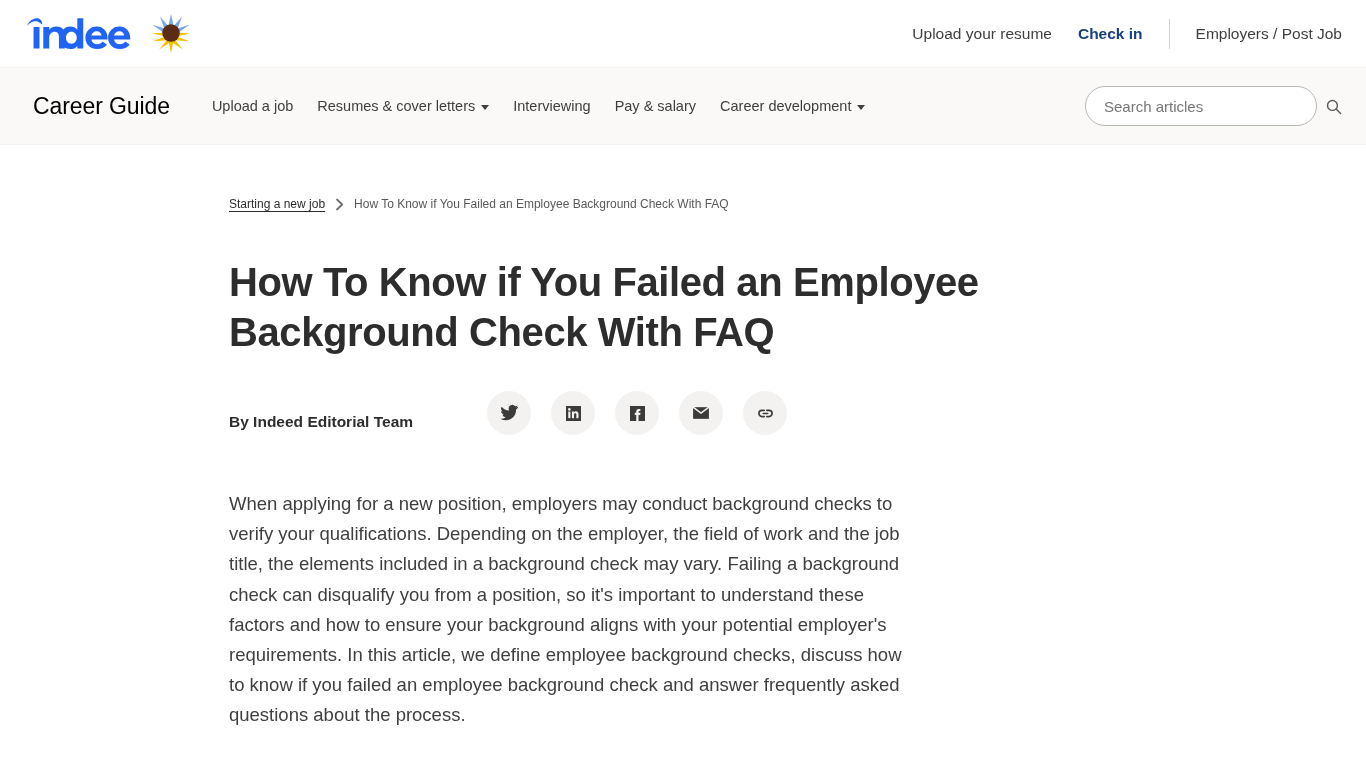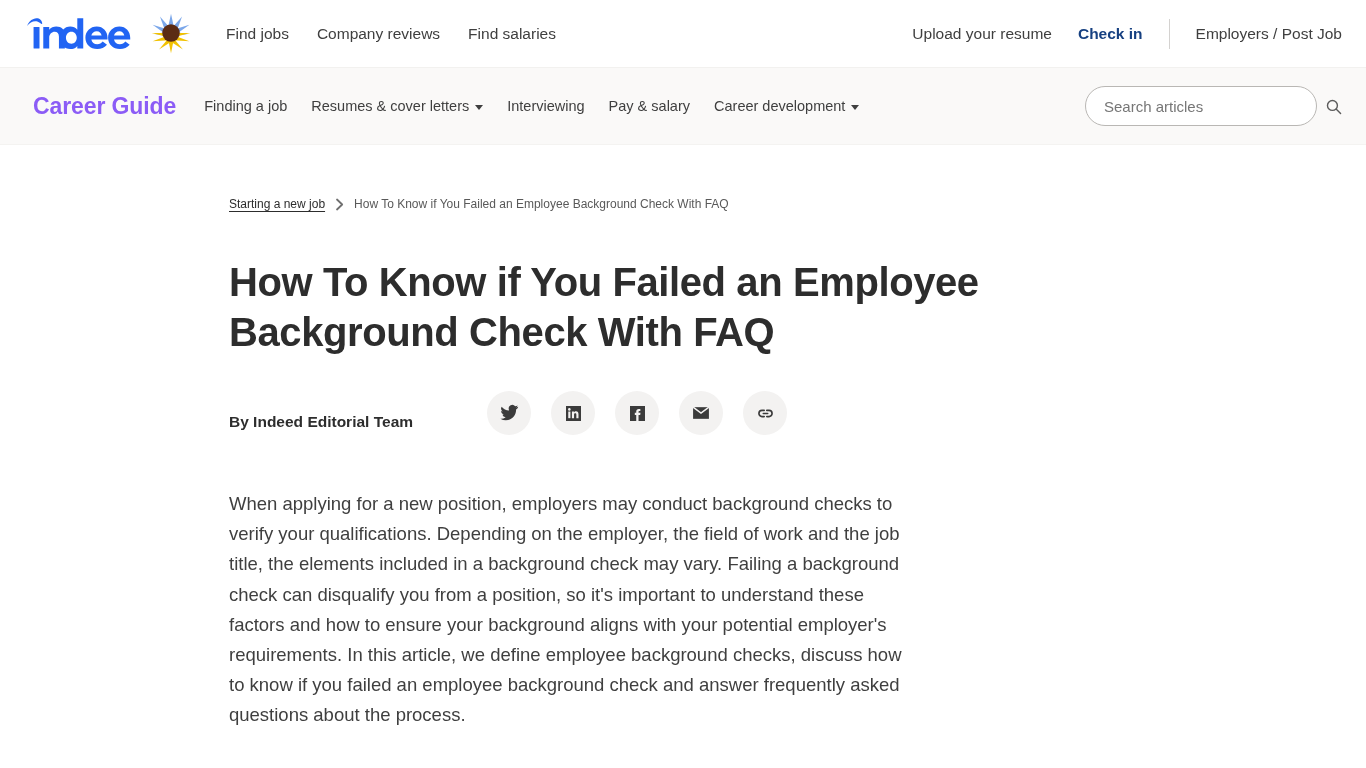--- a/index.html
+++ b/index.html
@@ -81,25 +81,25 @@
     height: 77px;
     width: 100%;
     background: #faf9f8;
     display: flex;
     align-items: center;
     padding: 0 24px 0 33px;
     border-bottom: 1px solid #f4f3f1;
   }
   .guide-title {
     font-size: 23px;
-    color: #8b5cf6;
-    font-weight: 700;
+    color: #000000;
+    font-weight: 400;
     letter-spacing: -0.1px;
     white-space: nowrap;
-    margin-right: 28px;
+    margin-right: 42px;
   }
   .guide-nav {
     display: flex;
     align-items: center;
     gap: 24px;
   }
   .guide-nav-item {
     display: flex;
     align-items: center;
     gap: 6px;
@@ -256,40 +256,35 @@
         <path d="M76 86 L56 62 L48 68 Z"></path>
         <path d="M10 68 L42 56 L46 66 Z"></path>
         <path d="M90 68 L58 56 L54 66 Z"></path>
         <path d="M8 50 L40 50 L40 58 Z"></path>
         <path d="M92 50 L60 50 L60 58 Z"></path>
       </g>
       <circle cx="50" cy="50" r="19" fill="#5b2b14"></circle>
     </svg>
   </div>
 
-  <nav class="top-nav">
-    <a href="#">Find jobs</a>
-    <a href="#">Company reviews</a>
-    <a href="#">Find salaries</a>
-  </nav>
 
   <div class="top-right">
     <a href="#">Upload your resume</a>
     <a href="#" class="signin">Check in</a>
     <div class="hdr-divider"></div>
     <a href="#">Employers / Post Job</a>
   </div>
 </div>
 
 <div class="guide-bar">
   <div class="guide-title">Career Guide</div>
 
   <nav class="guide-nav">
     <a class="guide-nav-item" href="#">
-      <span>Finding a job</span>
+      <span>Upload a job</span>
     </a>
     <a class="guide-nav-item" href="#">
       <span>Resumes &amp; cover letters</span>
       <span class="caret"></span>
     </a>
     <a class="guide-nav-item" href="#">
       <span>Interviewing</span>
     </a>
     <a class="guide-nav-item" href="#">
       <span>Pay &amp; salary</span>

